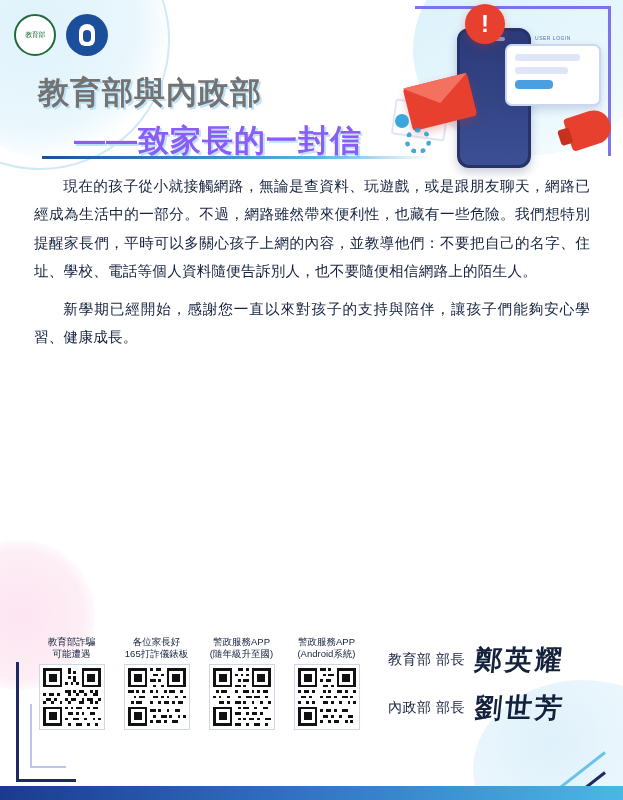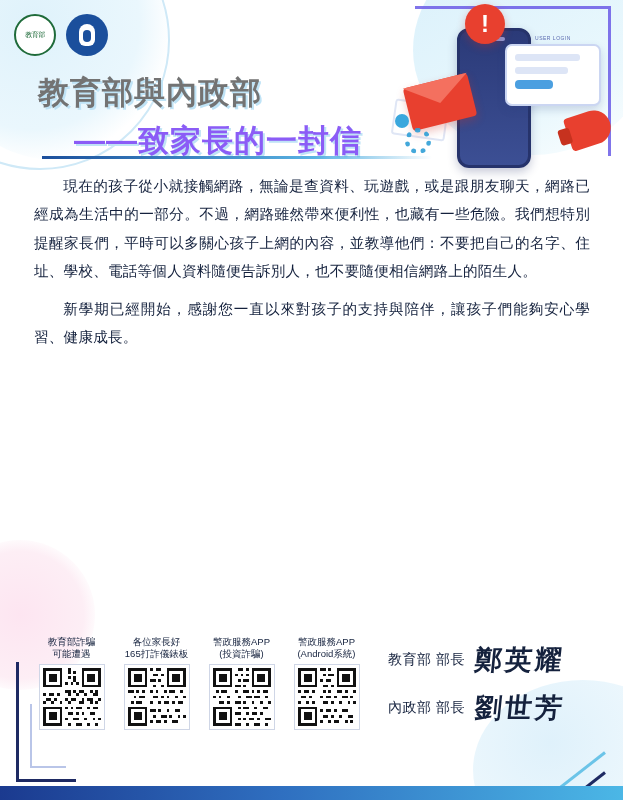--- a/index.html
+++ b/index.html
@@ -434,21 +434,21 @@
             <rect x="13" y="19" width="1" height="1"></rect>
               <rect x="16" y="19" width="2" height="1"></rect>
           </g>
         </svg>
       </div>
     </div>
 
     <div class="qr-item">
       <div class="qr-cap">
         <span>警政服務APP</span>
-        <span>(投資詐騙)</span>
+        <span>(隨年級升至國)</span>
       </div>
       <div class="qr-box">
         <svg viewBox="0 0 21 21" shape-rendering="crispEdges" aria-hidden="true">
           <rect width="21" height="21" fill="#fff"></rect>
           <g fill="#111">
             <rect x="0" y="0" width="7" height="1"></rect>
               <rect x="0" y="6" width="7" height="1"></rect>
             <rect x="0" y="0" width="1" height="7"></rect>
               <rect x="6" y="0" width="1" height="7"></rect>
             <rect x="2" y="2" width="3" height="3"></rect>

